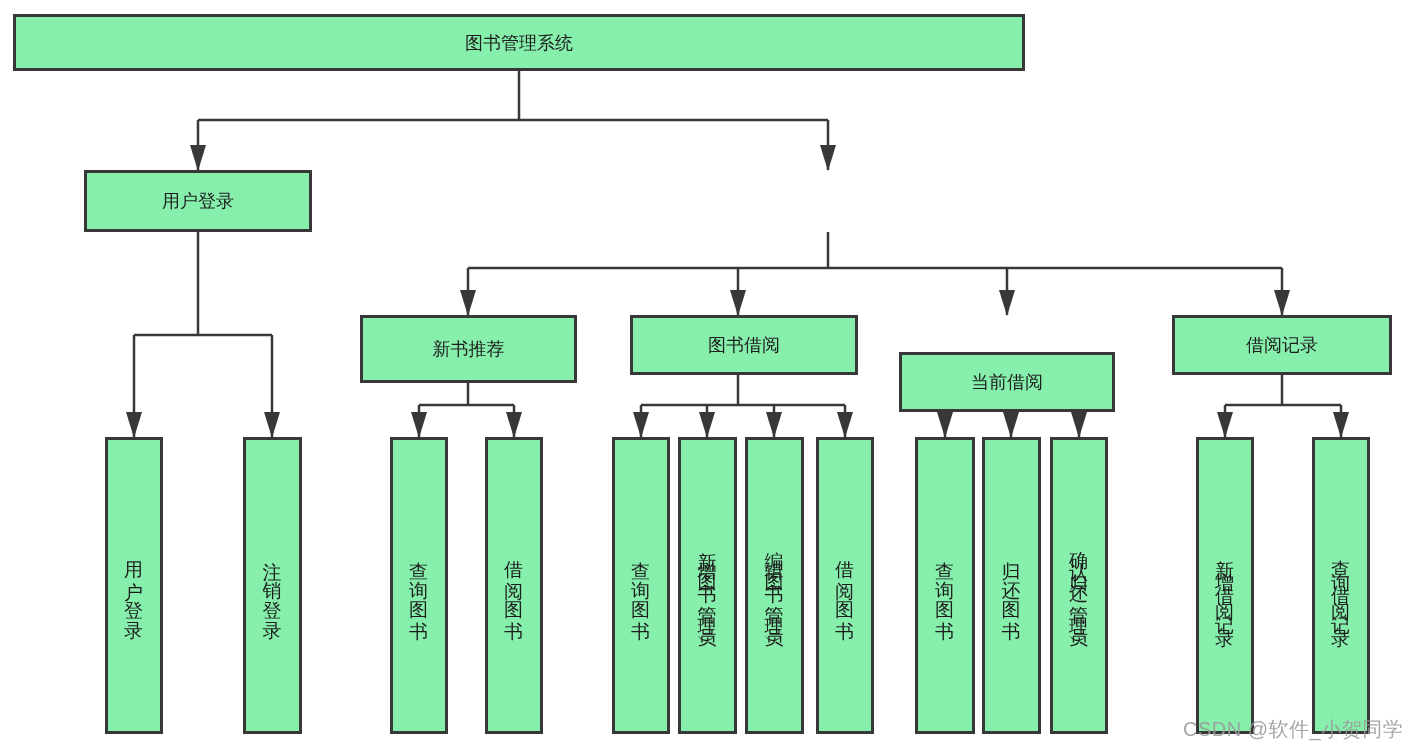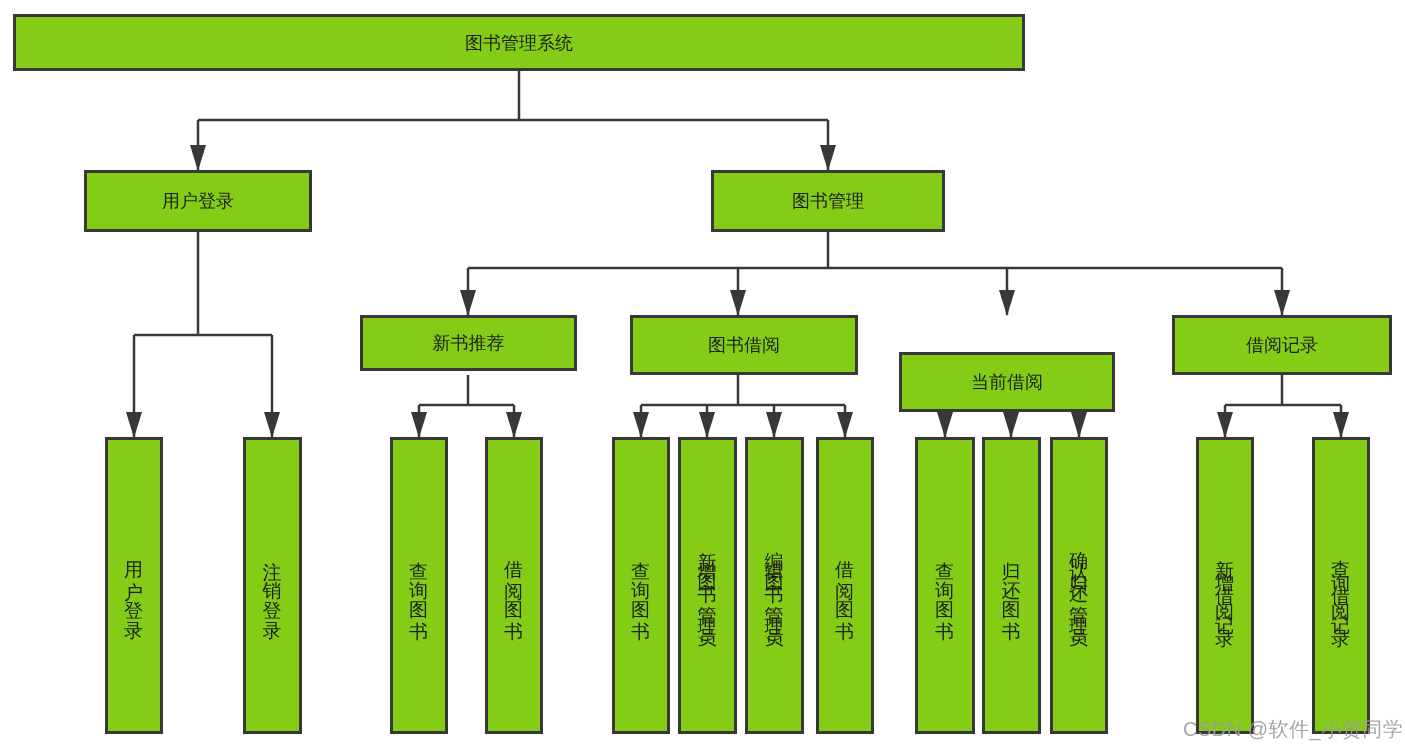--- a/index.html
+++ b/index.html
@@ -14,21 +14,21 @@
   #connectors {
     position: absolute;
     left: 0; top: 0;
     width: 1405px;
     height: 747px;
   }
   .box {
     position: absolute;
     box-sizing: border-box;
     border: 3px solid #383838;
-    background: #84cc16;
+    background: #86efac;
     display: flex;
     align-items: center;
     justify-content: center;
     color: #1d1d1d;
     font-size: 18px;
     line-height: 1;
     white-space: nowrap;
   }
   .lvl2, .lvl3 { font-size: 18px; }
   .leaf { top: 437px; height: 297px; }
@@ -106,25 +106,22 @@
     </g>
   </svg>
 
   <div class="box" style="left:13px; top:14px; width:1012px; height:57px;">
     <span>图书管理系统</span>
   </div>
 
   <div class="box lvl2" style="left:84px; top:170px; width:228px; height:62px;">
     <span>用户登录</span>
   </div>
-  <div class="box lvl2" style="left:711px; top:170px; width:234px; height:62px;">
-    <span>图书管理</span>
-  </div>
 
-  <div class="box lvl3" style="left:360px; top:315px; width:217px; height:56px;">
+  <div class="box lvl3" style="left:360px; top:315px; width:217px; height:68px;">
     <span>新书推荐</span>
   </div>
   <div class="box lvl3" style="left:630px; top:315px; width:228px; height:60px;">
     <span>图书借阅</span>
   </div>
   <div class="box lvl3" style="left:899px; top:315px; width:216px; height:60px;margin-top:37px;">
     <span>当前借阅</span>
   </div>
   <div class="box lvl3" style="left:1172px; top:315px; width:220px; height:60px;">
     <span>借阅记录</span>

